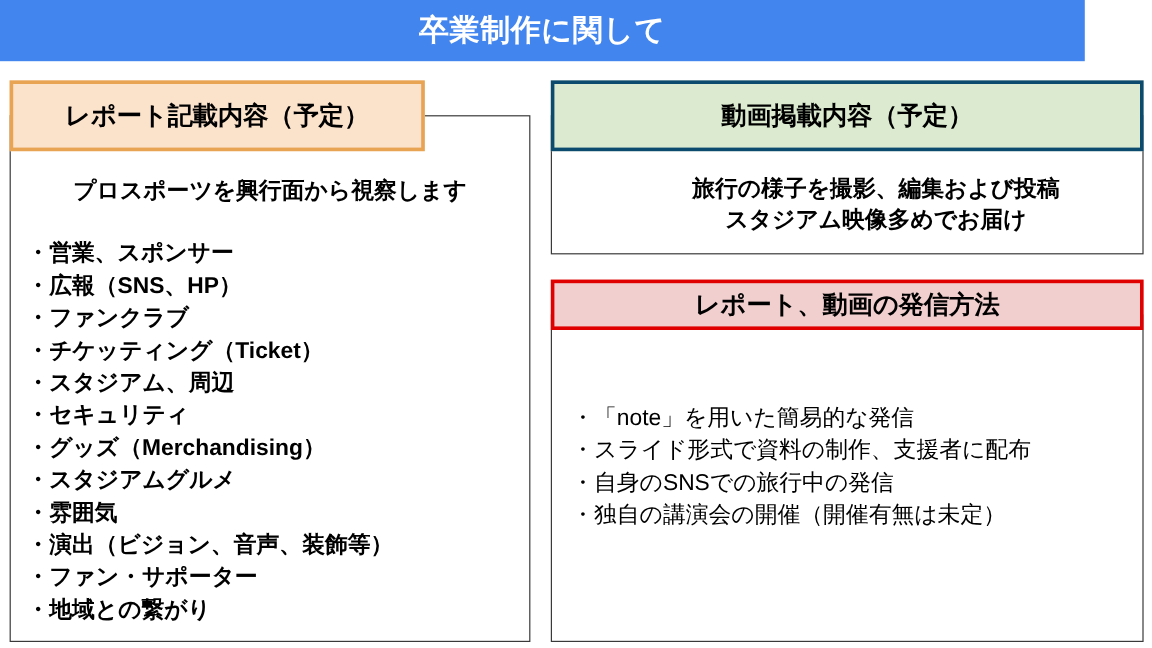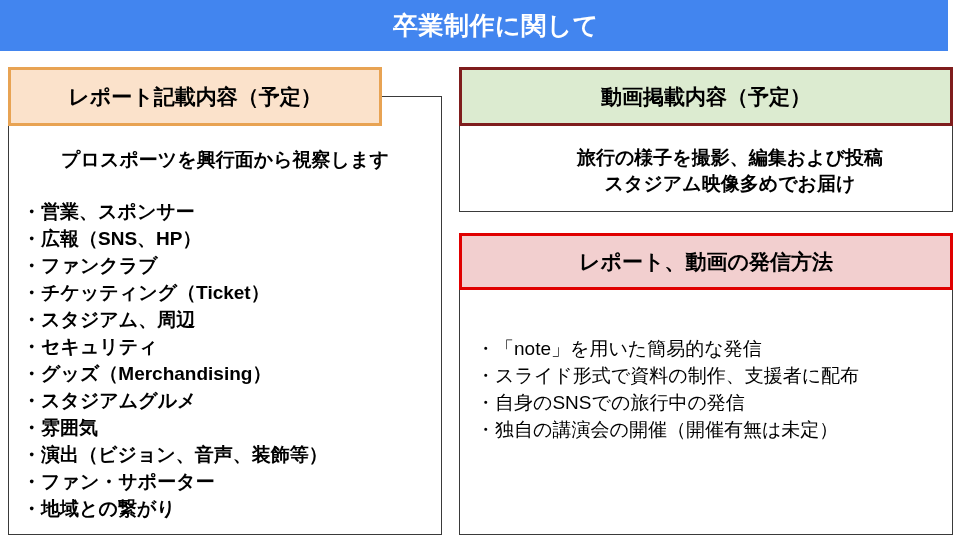--- a/index.html
+++ b/index.html
@@ -20,21 +20,20 @@
   #title-bar {
     position: absolute;
     left: 0;
     top: 0;
     width: 904px;
     height: 51px;
     background: #4285ef;
     display: flex;
     align-items: center;
     justify-content: center;
-    padding-left: 44px;
   }
   #title-bar .title-text {
     color: #ffffff;
     font-size: 25px;
     font-weight: bold;
     letter-spacing: 0.5px;
     line-height: 1;
   }
 
   
@@ -61,21 +60,21 @@
   
   #left-body {
     left: 8px;
     top: 96px;
     width: 434px;
     height: 439px;
   }
   #left-header {
     left: 8px;
     top: 67px;
-    width: 374px;
+    width: 346px;
     height: 59px;
     background: #fbe2cb;
     border: 3px solid #e8a353;
   }
   #left-lead {
     position: absolute;
     left: 8px;
     top: 148px;
     width: 434px;
     text-align: center;
@@ -104,21 +103,21 @@
     top: 96px;
     width: 494px;
     height: 116px;
   }
   #right-top-header {
     left: 459px;
     top: 67px;
     width: 494px;
     height: 59px;
     background: #dcebd0;
-    border: 3px solid #7f1d1d;
+    border: 3px solid #0c4a6e;
   }
   #right-top-lead {
     position: absolute;
     left: 459px;
     top: 145px;
     width: 494px;
     text-align: center;
     font-size: 19px;
     font-weight: bold;
     z-index: 2;
@@ -130,21 +129,21 @@
   #right-bottom-body {
     left: 459px;
     top: 262px;
     width: 494px;
     height: 273px;
   }
   #right-bottom-header {
     left: 459px;
     top: 233px;
     width: 494px;
-    height: 57px;
+    height: 42px;
     background: #f2cfcf;
     border: 3px solid #e00000;
   }
   #right-list {
     position: absolute;
     left: 476px;
     top: 335px;
     width: 480px;
     z-index: 2;
   }

